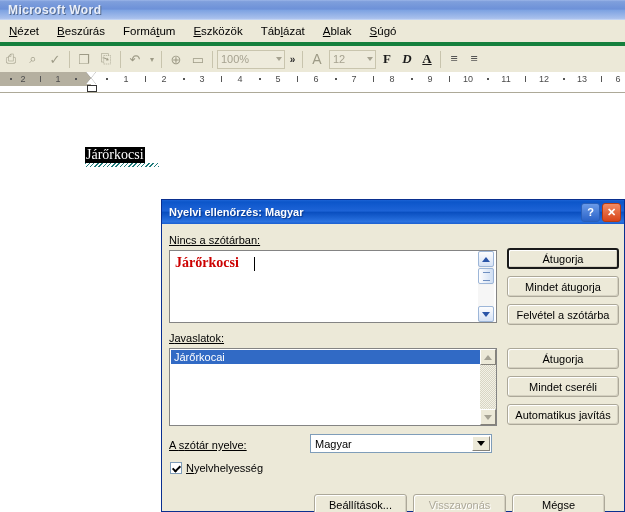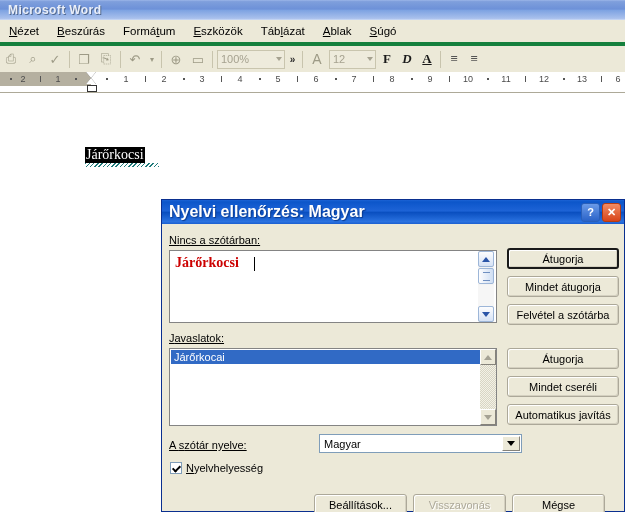--- a/index.html
+++ b/index.html
@@ -115,21 +115,21 @@
     border:1px solid #0a2f8f;
     box-sizing:border-box;
     font-size:11px;
   }
   .dlg-title{
     height:24px;width:100%;box-sizing:border-box;
     background:linear-gradient(to bottom,#1c63d4 0%,#0c56ca 8%,#1d63d6 45%,#0a4fc0 52%,#2a72e0 90%,#1b5fd0 100%);
     display:flex;align-items:center;justify-content:space-between;
     padding:0 3px 0 7px;
   }
-  .dlg-title .dt-text{color:#fff;font-weight:bold;font-size:16px;text-shadow:1px 1px 1px #0a3a8f;}
+  .dlg-title .dt-text{color:#fff;font-weight:bold;font-size:11px;text-shadow:1px 1px 1px #0a3a8f;}
   .dlg-title .dt-btns{display:flex;gap:2px;}
   .tbtn{
     width:17px;height:17px;border-radius:3px;border:1px solid #2a5fb8;
     display:flex;align-items:center;justify-content:center;
     color:#fff;font-weight:bold;font-size:11px;
   }
   .tbtn.help{background:linear-gradient(to bottom,#6a9ae8,#2a63c8);}
   .tbtn.close{background:linear-gradient(to bottom,#f08c64,#d8441a);border-color:#b53c12;}
 
   .dlg-body{position:relative;width:100%;height:289px;}
@@ -382,21 +382,21 @@
           </div>
         <div class="track" style="top:16px;height:44px"></div>
         <div class="b" style="top:60px">
             <i class="chevg down"></i>
           </div>
       </div>
 
       <div class="lbl" style="left:7px;top:215px">
         A <u>s</u>zótár nyelve:
       </div>
-      <div class="combo" style="left:157px;top:210px;width:203px;height:19px">
+      <div class="combo" style="left:148px;top:210px;width:182px;height:19px">
         <span>Magyar</span>
         <span class="cb-arrow">
             <i class="tri"></i>
           </span>
       </div>
 
       <div class="chk-wrap" style="left:8px;top:238px">
         <span class="chk"></span>
         <span class="chk-label"><u>N</u>yelvhelyesség</span>
       </div>

